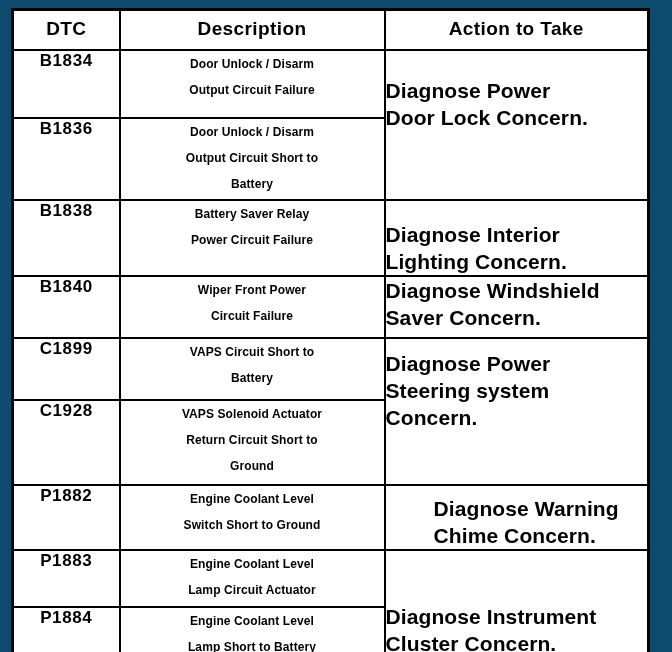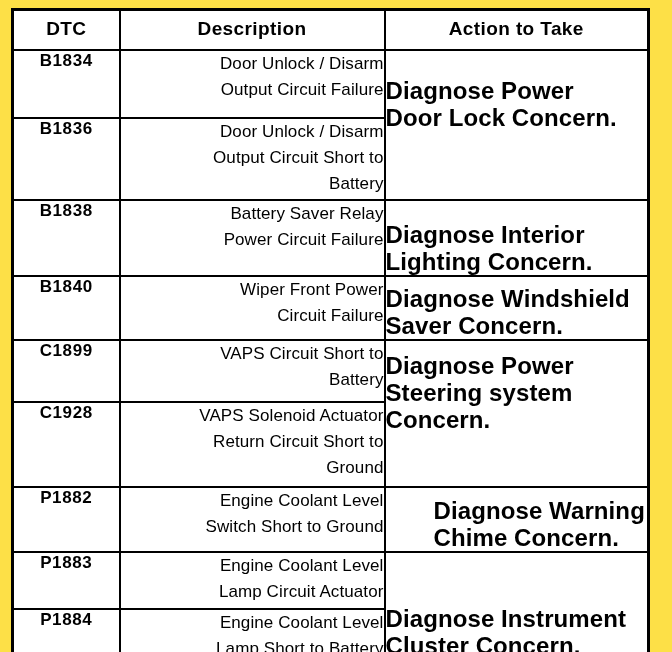--- a/index.html
+++ b/index.html
@@ -12,21 +12,21 @@
     height: 652px;
     font-family: "Liberation Sans", sans-serif;
     color: #000000;
     overflow: hidden;
   }
 
   #page {
     position: relative;
     width: 672px;
     height: 652px;
-    background: #fde047;
+    background: #0c4a6e;
   }
 
   .dtc-table {
     position: absolute;
     left: 11px;
     top: 8px;
     width: 636px;
     border-collapse: collapse;
     table-layout: fixed;
     background: #ffffff;
@@ -66,46 +66,46 @@
     text-align: center;
     vertical-align: top;
     font-weight: bold;
     font-size: 17px;
     letter-spacing: 0.6px;
     padding-top: 11px;
   }
 
   
   .cell-desc {
-    text-align: right;
-    vertical-align: top;
-    font-weight: normal;
-    font-size: 17px;
+    text-align: center;
+    vertical-align: top;
+    font-weight: bold;
+    font-size: 12px;
     line-height: 26px;
     letter-spacing: 0.1px;
     padding: 7px 6px 7px 10px;
   }
 
   
   .cell-act {
     text-align: left;
     vertical-align: top;
     font-weight: bold;
-    font-size: 24px;
+    font-size: 21px;
     line-height: 27px;
     letter-spacing: 0.1px;
     padding: 0 6px 0 14px;
   }
   .cell-act .act-inner {
     display: block;
   }
   
   .act-pad-1 .act-inner { padding-top: 26px; }  
   .act-pad-2 .act-inner { padding-top: 20px;  }  
-  .act-pad-3 .act-inner { padding-top: 8px;  }  
+  .act-pad-3 .act-inner {  }  
   .act-pad-4 .act-inner { padding-top: 11px; }  
   .act-pad-5 .act-inner { padding-top: 9px; padding-left: 48px;  }  
   .act-pad-6 .act-inner { padding-top: 16px; margin-top: 36px; }  
 
   .line { display: block; white-space: nowrap; }
 </style>
 </head>
 <body>
 
 <div id="page">

